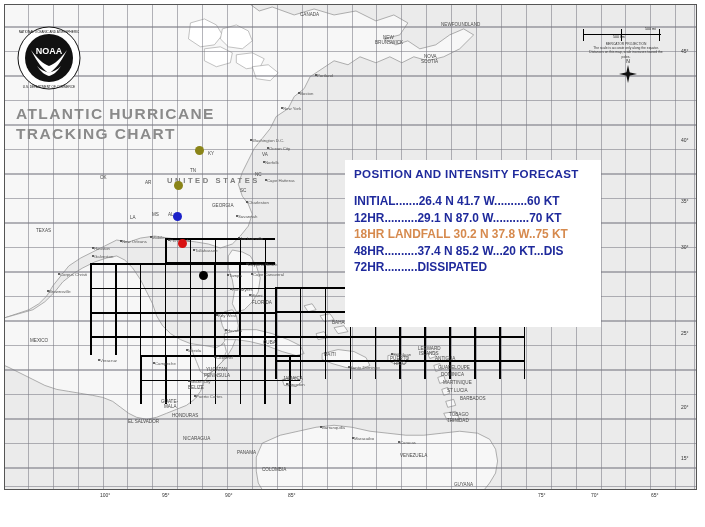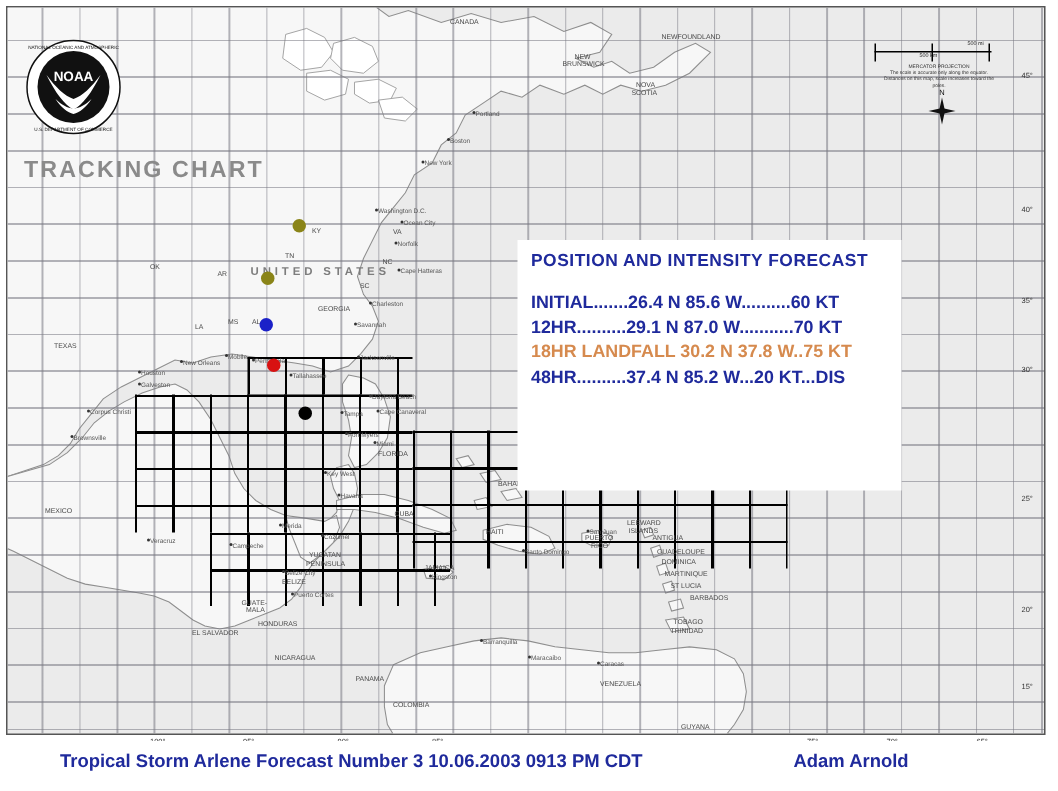--- a/index.html
+++ b/index.html
@@ -296,20 +296,21 @@
     <circle cx="32" cy="32" r="31" fill="#ffffff" stroke="#111" stroke-width="1"></circle>
     <circle cx="32" cy="32" r="24" fill="#111"></circle>
     <path d="M14 24 C20 36 26 44 32 47 C38 44 44 36 50 24 C44 32 38 38 32 40 C26 38 20 32 14 24 Z" fill="#ffffff"></path>
     <path d="M20 40 C24 46 28 49 32 50 C36 49 40 46 44 40 C40 44 36 46 32 46.5 C28 46 24 44 20 40 Z" fill="#ffffff"></path>
     <text x="32" y="28" font-size="9" font-weight="bold" fill="#ffffff" text-anchor="middle" font-family="Liberation Sans, sans-serif">NOAA</text>
     <text x="32" y="6.5" font-size="3.1" fill="#111" text-anchor="middle" font-family="Liberation Sans, sans-serif">NATIONAL OCEANIC AND ATMOSPHERIC</text>
     <text x="32" y="61.5" font-size="3.1" fill="#111" text-anchor="middle" font-family="Liberation Sans, sans-serif">U.S. DEPARTMENT OF COMMERCE</text>
   </svg>
 
   <div class="chart-title">
+    <div>ATLANTIC HURRICANE</div>
     <div>TRACKING CHART</div>
   </div>
 
   <div class="scalebox">
     <div class="scale-line"></div>
     <div class="scale-tick" style="left:0px;"></div>
     <div class="scale-tick" style="left:38px;"></div>
     <div class="scale-tick" style="left:76px;"></div>
     <div class="scale-label" style="left:30px;top:7px;">500 km</div>
     <div class="scale-label" style="left:62px;top:-1px;">500 mi</div>
@@ -323,24 +324,25 @@
     <text x="12" y="7" font-size="5" text-anchor="middle" fill="#111" font-family="Liberation Sans, sans-serif">N</text>
     <path d="M12 9 L14 18 L12 27 L10 18 Z" fill="#111"></path>
     <path d="M3 18 L12 16 L21 18 L12 20 Z" fill="#111"></path>
     <path d="M6 12 L12 18 L18 12 L12 18 Z" fill="#111"></path>
     <path d="M6 24 L12 18 L18 24 L12 18 Z" fill="#111"></path>
   </svg>
 
   <div class="forecast">
     <div class="fc-title">POSITION AND INTENSITY FORECAST</div>
     <div class="fc-lines" id="fc-lines">
-        <div class="fc-line">INITIAL.......26.4 N  85.6 W..........60 KT</div>
+        <div class="fc-line">INITIAL.......26.4 N  41.7 W..........60 KT</div>
         <div class="fc-line">12HR..........29.1 N  87.0 W...........70 KT</div>
         <div class="fc-line landfall">18HR LANDFALL 30.2 N  37.8 W..75 KT</div>
         <div class="fc-line">48HR..........37.4 N  85.2 W...20 KT...DIS</div>
+        <div class="fc-line">72HR..........DISSIPATED</div>
       </div>
   </div>
 
   <div id="markers">
       <div class="marker" title="INITIAL 26.4 N 85.6 W 60 KT" style="left: 198.5px; top: 270.5px; width: 9px; height: 9px; background: rgb(0, 0, 0);"></div>
       <div class="marker" title="18HR 30.2 N 87.5 W 75 KT" style="left: 177.5px; top: 238.5px; width: 9px; height: 9px; background: rgb(216, 17, 17);"></div>
       <div class="marker" title="24HR 31.8 N 87.8 W 40 KT" style="left: 172.5px; top: 211.5px; width: 9px; height: 9px; background: rgb(27, 33, 200);"></div>
       <div class="marker" title="36HR 34.8 N 87.1 W 25 KT" style="left: 173.5px; top: 180.5px; width: 9px; height: 9px; background: rgb(138, 132, 24);"></div>
       <div class="marker" title="48HR 37.4 N 85.2 W 20 KT" style="left: 194.5px; top: 145.5px; width: 9px; height: 9px; background: rgb(138, 132, 24);"></div>
     </div>
@@ -355,18 +357,14 @@
       <div class="axlabel" style="left: 681px; top: 455px;">15°</div>
       <div class="axlabel" style="left: 100px; top: 492px;">100°</div>
       <div class="axlabel" style="left: 162px; top: 492px;">95°</div>
       <div class="axlabel" style="left: 225px; top: 492px;">90°</div>
       <div class="axlabel" style="left: 288px; top: 492px;">85°</div>
       <div class="axlabel" style="left: 538px; top: 492px;">75°</div>
       <div class="axlabel" style="left: 591px; top: 492px;">70°</div>
       <div class="axlabel" style="left: 651px; top: 492px;">65°</div>
     </div>
 
-  <div class="caption">
-    <div class="cap-main">Tropical Storm Arlene Forecast Number 3  10.06.2003  0913 PM CDT</div>
-    <div class="cap-author">Adam Arnold</div>
-  </div>
 
 </div>
 
 </body></html>

